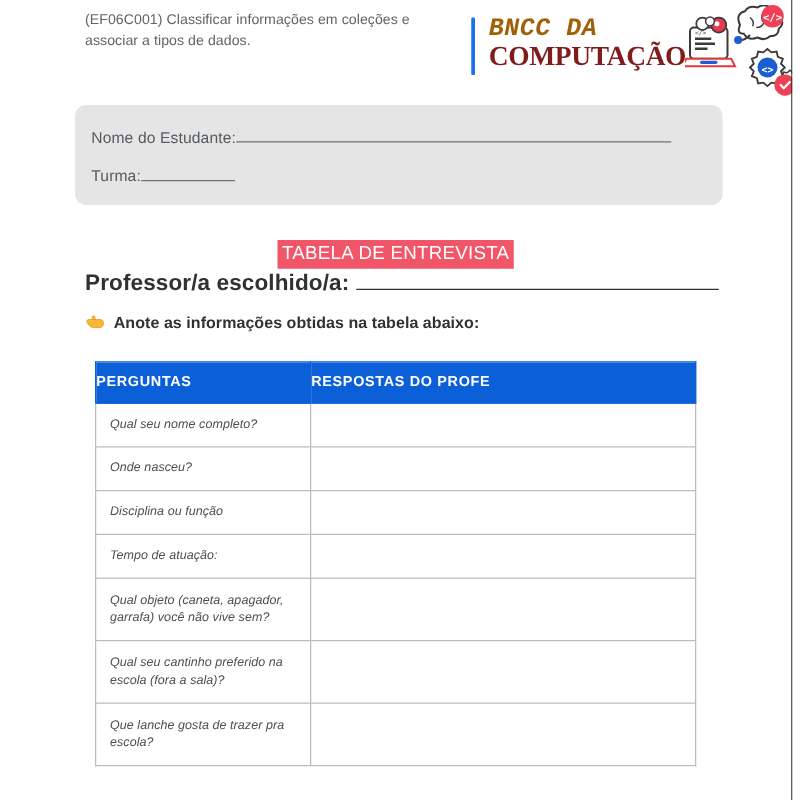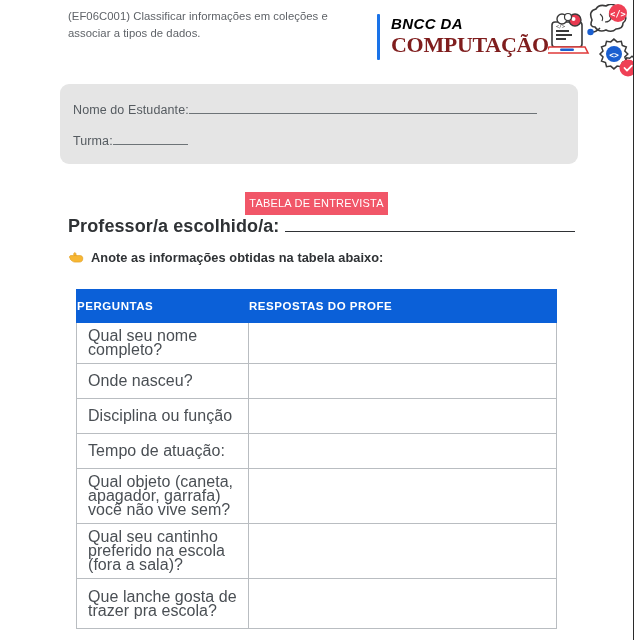--- a/index.html
+++ b/index.html
@@ -58,26 +58,26 @@
     left: 377px; top: 14px;
     width: 3px; height: 46px;
     background: #1a73e8;
     border-radius: 1px;
   }
   #brand {
     position: absolute;
     left: 391px; top: 16px;
   }
   #brand-line1 {
-    font-family: Liberation Sans, sans-serif;
+    font-family: Liberation Mono, monospace;
     font-style: italic;
     font-weight: bold;
-    font-size: 15px;
+    font-size: 20px;
     letter-spacing: 0.4px;
-    color: #000000;
+    color: #a16207;
     line-height: 16px;
   }
   #brand-line2 {
     font-family: "Liberation Serif", serif;
     font-weight: bold;
     font-size: 22px;
     letter-spacing: -0.3px;
     color: #7f1d1d;
     line-height: 23px;
     margin-top: 1px;
@@ -119,21 +119,21 @@
   #section-title-wrap {
     position: absolute;
     left: 0; top: 192px;
     width: 633px;
     text-align: center;
   }
   #section-title {
     display: inline-block;
     background: #f15668;
     color: #ffffff;
-    font-size: 11px;
+    font-size: 15px;
     font-weight: normal;
     letter-spacing: 0.2px;
     padding: 2px 4px 3px 4px;
     line-height: 18px;
   }
 
   
   #prof-line {
     position: absolute;
     left: 68px; top: 216px;
@@ -187,25 +187,26 @@
     font-weight: bold;
     letter-spacing: 0.55px;
     text-align: left;
     height: 33px;
     border-color: #0b60d8;
     padding: 0;
   }
   #interview-table thead th.col-q { width: 172px; }
   #interview-table thead th.col-a { width: 308px; }
   td.q-cell {
-    font-size: 16px;
+    font-size: 10px;
     color: #4a4f54;
     padding: 6px 10px 6px 11px;
     line-height: 14px;
     letter-spacing: 0.05px;
+    font-style: italic;
   }
   td.a-cell { background: #ffffff; }
   tr.short-row td { height: 35px; }
   tr.tall-row td { height: 50px; }
   td.section-cell {
     text-align: center;
     font-size: 11px;
     color: #4a4f54;
     height: 32px;
     letter-spacing: 0.1px;

